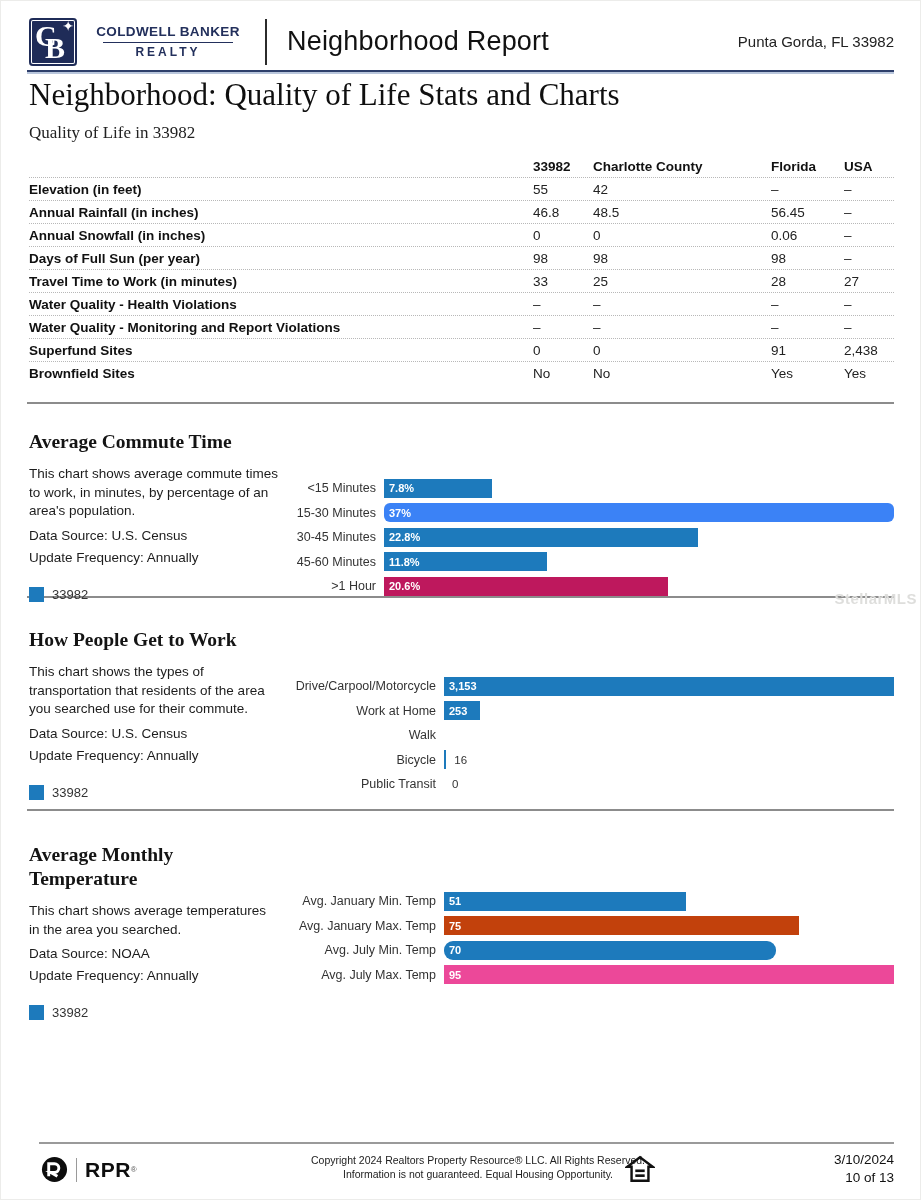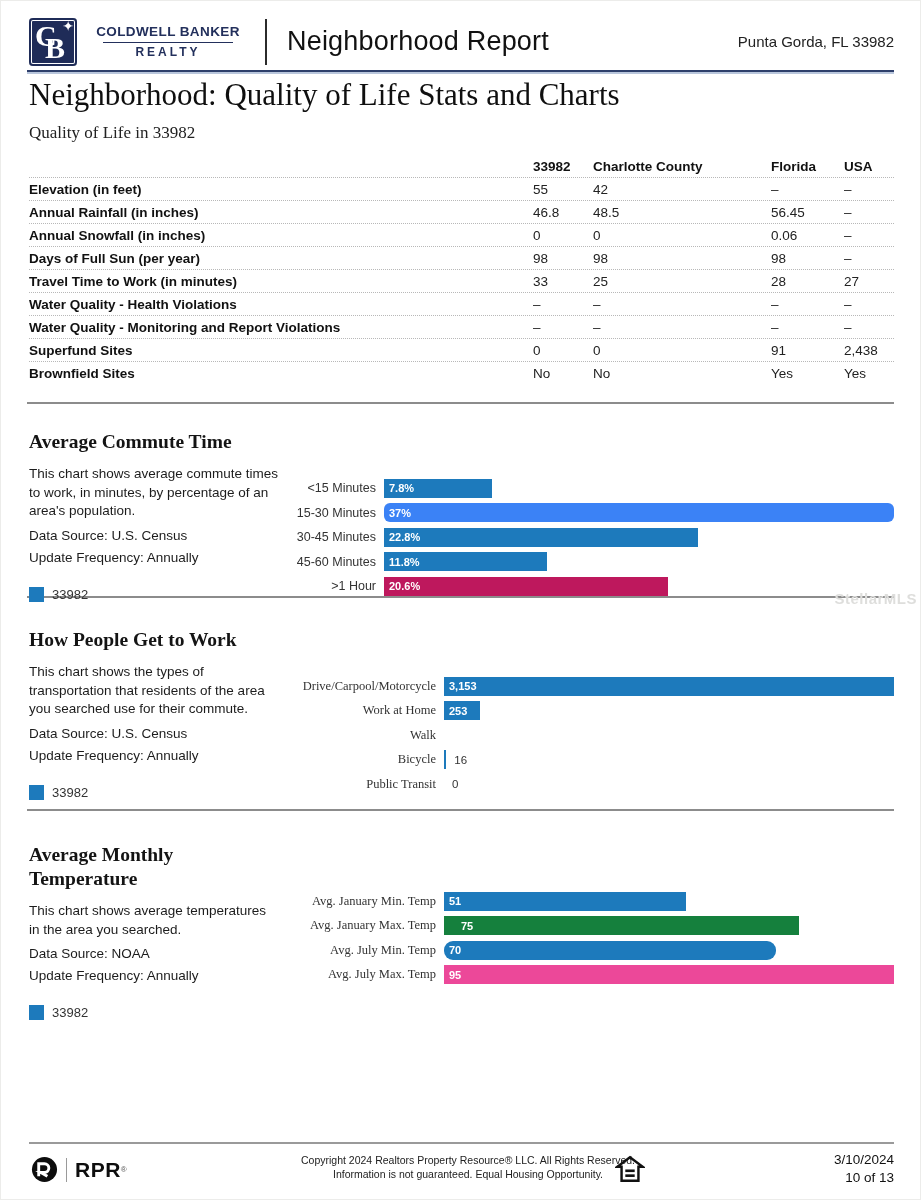--- a/index.html
+++ b/index.html
@@ -49,30 +49,30 @@
   .chart-title { font-size:19.5px; font-weight:bold; color:#141414; line-height:24px; }
   .chart-desc { margin-top:11px; font-size:13.5px; line-height:18.5px; color:#1c1c1c; }
   .chart-meta { margin-top:7px; font-size:13.5px; color:#1c1c1c; }
   .legend { margin-top:22px; display:flex; align-items:center; }
   .legend-swatch { width:15px; height:15px; background:#1d7abc; flex:none; }
   .legend-label { margin-left:8px; font-size:13px; color:#333; }
   .chart-bars { flex:1; margin-left:10px; padding-top:2px;margin-top:44px; }
   .bar-row { display:flex; align-items:center; height:24.5px; }
   .bar-label { flex:none; text-align:right; font-size:12.5px; color:#333; padding-right:8px; white-space:nowrap; }
   .s1 .bar-label { width:95px; }
-  .s2 .bar-label, .s3 .bar-label { width:155px;font-family:Liberation Serif, serif; }
+  .s2 .bar-label, .s3 .bar-label { width:155px; }
   .bar-track { flex:1; position:relative; display:flex; align-items:center; }
   .bar { height:19px; background:#1d7abc; display:flex; align-items:center; flex:none; }
   .bar-value.inside { color:#fff; font-size:11px; font-weight:bold; padding-left:5px; white-space:nowrap; }
   .bar-value.outside { color:#333; font-size:11.5px; margin-left:8px; white-space:nowrap; }
 
   .watermark { position:absolute; right:3px; top:589px; font-size:15px; font-weight:bold; color:#dededc; letter-spacing:0.5px; }
 
   
-  .report-footer { position:absolute; left:2px; right:0; bottom:0; height:57px; }
+  .report-footer { position:absolute; left:12px; right:0; bottom:0; height:57px; }
   .footer-rule { border-top:2px solid #9a9a9a; margin:0 26px; }
   .footer-body { position:relative; height:55px; }
   .rpr { position:absolute; left:28px; top:12px; display:flex; align-items:center; }
   .rpr-circle { width:27px; height:27px; flex:none; }
   .rpr-divider { width:1px; height:24px; background:#9a9a9a; margin:0 8px; }
   .rpr-text { font-size:21px; font-weight:bold; color:#0d0d0d; letter-spacing:0.5px; }
   .rpr-reg { font-size:8px; vertical-align:top; color:#555; }
   .footer-copyright { position:absolute; left:295px; top:9px; width:340px; text-align:center; font-size:10.5px; line-height:14px; color:#222; }
   .eho-icon { position:absolute; left:612px; top:11px; width:30px; height:28px; }
   .footer-right { position:absolute; right:26px; top:7px; text-align:right; font-size:13.5px; line-height:18px; color:#111; }
@@ -305,21 +305,21 @@
           <div class="bar-label">Avg. January Min. Temp</div>
           <div class="bar-track">
             <div class="bar" style="width: 53.6842%; background: rgb(29, 122, 188);">
               <span class="bar-value inside">51</span>
             </div>
           </div>
         </div>
         <div class="bar-row">
           <div class="bar-label">Avg. January Max. Temp</div>
           <div class="bar-track">
-            <div class="bar" style="width: 78.9474%; background: #15803d; padding-left: 12px;">
+            <div class="bar" style="width: 78.9474%; background: #c2410c;">
               <span class="bar-value inside">75</span>
             </div>
           </div>
         </div>
         <div class="bar-row">
           <div class="bar-label">Avg. July Min. Temp</div>
           <div class="bar-track">
             <div class="bar" style="width: 73.6842%; background: rgb(29, 122, 188); border-radius: 9px;">
               <span class="bar-value inside">70</span>
             </div>

